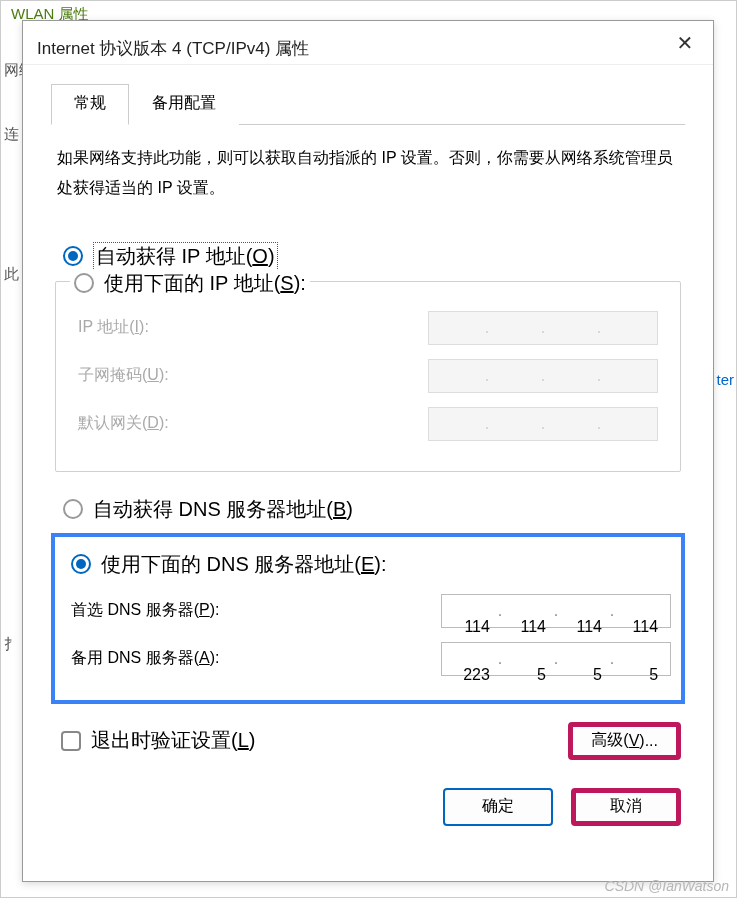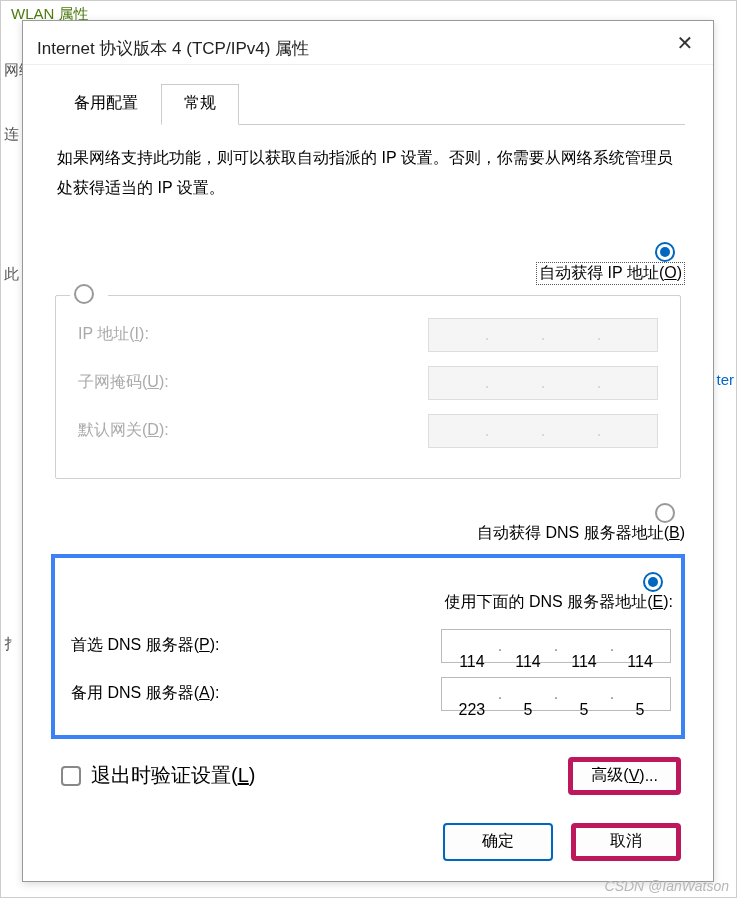--- a/index.html
+++ b/index.html
@@ -71,24 +71,23 @@
     .tab.active {
       border: 1px solid #ccc;
       border-bottom: 1px solid #fff;
     }
     .desc {
       font-size: 16px;
       line-height: 1.9;
       margin: 8px 6px 38px 6px;
     }
     .radio-row {
-      display: flex; align-items: flex-end;
+      display: flex; align-items: center;
       margin: 8px 0 10px 12px;
-      font-size: 16px;
-      flex-direction: column;
+      font-size: 20px;
     }
     .radio {
       width: 20px; height: 20px;
       border: 2px solid #999;
       border-radius: 50%;
       margin-right: 10px;
       display: flex; align-items: center; justify-content: center;
       flex-shrink: 0;
     }
     .radio.checked { border-color: #0067c0; }
@@ -119,21 +118,21 @@
       width: 230px; height: 34px;
       border: 1px solid #bbb;
       background: #fff;
       display: flex; align-items: center; justify-content: space-around;
       font-size: 16px;
       padding: 0 8px;
     }
     .ip-input.disabled { background: #f5f5f5; color: #bbb; border-color: #ddd; }
     .ip-dot { color: #888; }
     .ip-input.disabled .ip-dot { color: #ccc; }
-    .ip-oct { min-width: 36px; text-align: center; margin-top: 32px; }
+    .ip-oct { min-width: 36px; text-align: right; margin-top: 32px; }
     .highlight-box {
       border: 4px solid #3b82f6;
       border-radius: 0;
       padding: 8px 8px 10px 14px;
       margin: 0 0 18px 0;
     }
     .highlight-box .radio-row { margin-left: 2px; margin-top: 6px; margin-bottom: 16px; }
     .highlight-box .field-row { margin: 14px 2px; }
 
     .bottom-row {
@@ -185,34 +184,35 @@
 
 <div class="dialog">
   <div class="titlebar">
     <div class="title">Internet 协议版本 4 (TCP/IPv4) 属性</div>
     <div class="close-btn">✕</div>
   </div>
 
   <div class="content">
 
     <div class="tabs">
+      <div class="tab active">常规</div>
       <div class="tab">备用配置</div>
-      <div class="tab active">常规</div>
     </div>
 
     <div class="desc">如果网络支持此功能，则可以获取自动指派的 IP 设置。否则，你需要从网络系统管理员处获得适当的 IP 设置。</div>
 
     <div class="radio-row">
       <span class="radio checked"></span>
       <span class="radio-label focused">自动获得 IP 地址(<span class="ul">O</span>)</span>
     </div>
 
     <div class="group">
       <div class="radio-row">
         <span class="radio"></span>
+        <span class="radio-label">使用下面的 IP 地址(<span class="ul">S</span>):</span>
       </div>
       <div class="field-row">
         <span class="field-label disabled">IP 地址(<span class="ul">I</span>):</span>
         <div class="ip-input disabled">
           <span class="ip-oct"></span>
             <span class="ip-dot">.</span>
             <span class="ip-oct"></span>
             <span class="ip-dot">.</span>
             <span class="ip-oct"></span>
             <span class="ip-dot">.</span>

